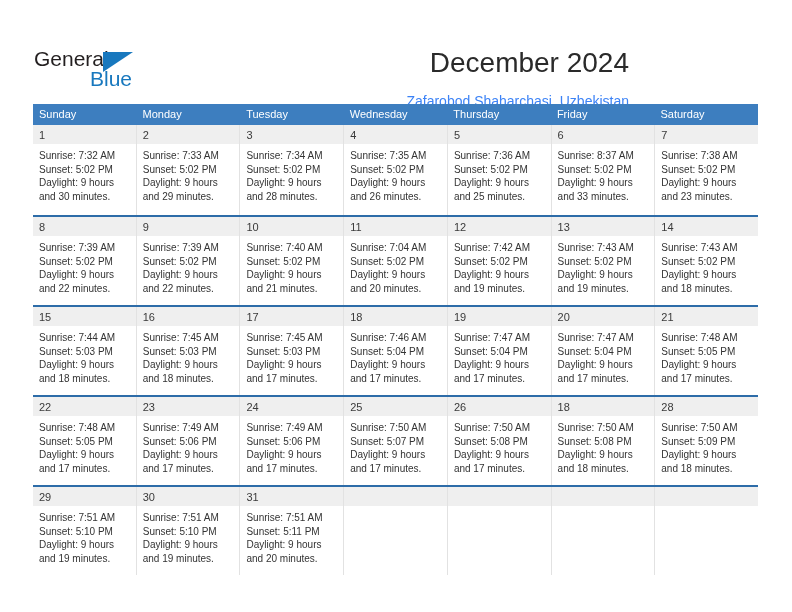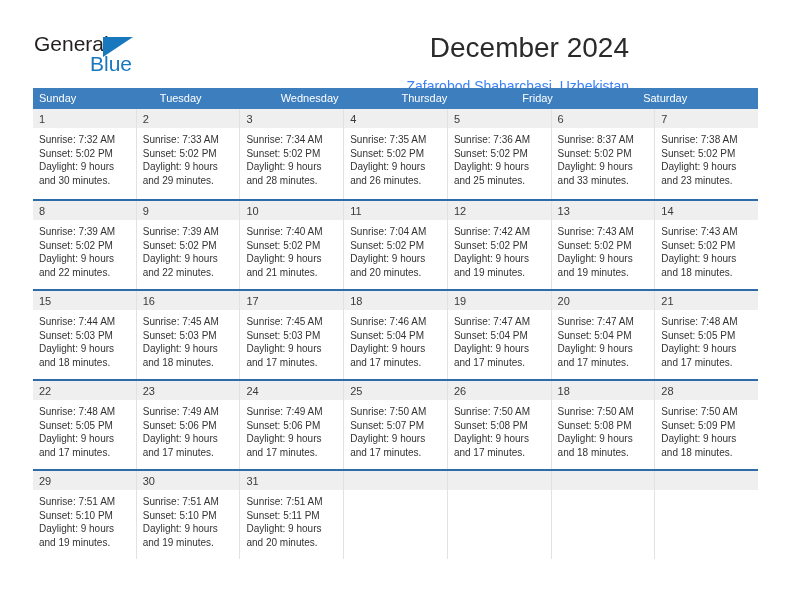--- a/index.html
+++ b/index.html
@@ -17,21 +17,21 @@
     position: relative;
     width: 792px;
     height: 612px;
     box-sizing: border-box;
   }
 
   
   .header {
     position: absolute;
     left: 0;
-    top: 0;
+    top: 15px;
     width: 664px;
     height: 100px;
   }
   .logo {
     position: absolute;
     left: 34px;
     top: 33px;
     width: 180px;
     height: 50px;
   }
@@ -77,21 +77,21 @@
     font-size: 14px;
     color: #3b82f6;
     text-align: right;
     white-space: nowrap;
   }
 
   
   .calendar {
     position: absolute;
     left: 33px;
-    top: 88px;
+    top: 104px;
     width: 725px;
   }
   .dow-row {
     display: flex;
     background: #3d7ebf;
     height: 21px;
   }
   .dow-cell {
     flex: 1 1 0;
     color: #ffffff;
@@ -154,20 +154,21 @@
       <span class="logo-tri"></span>
       <span class="logo-blue">Blue</span>
     </div>
     <div class="title">December 2024</div>
     <div class="subtitle">Zafarobod Shaharchasi, Uzbekistan</div>
   </div>
 
   <div class="calendar">
     <div class="dow-row">
       <div class="dow-cell">Sunday</div>
+      <div class="dow-cell">Monday</div>
       <div class="dow-cell">Tuesday</div>
       <div class="dow-cell">Wednesday</div>
       <div class="dow-cell">Thursday</div>
       <div class="dow-cell">Friday</div>
       <div class="dow-cell">Saturday</div>
     </div>
     <div id="weeks-container">
         <div class="week-row">
           <div class="day-cell">
             <div class="day-num-band"><span class="day-num">1</span></div>

